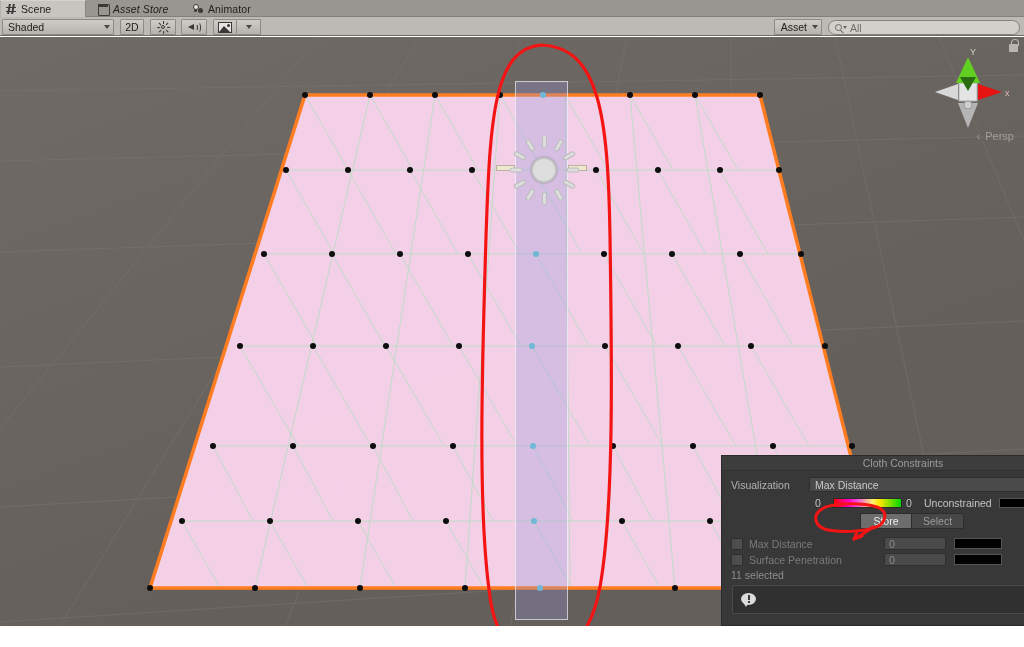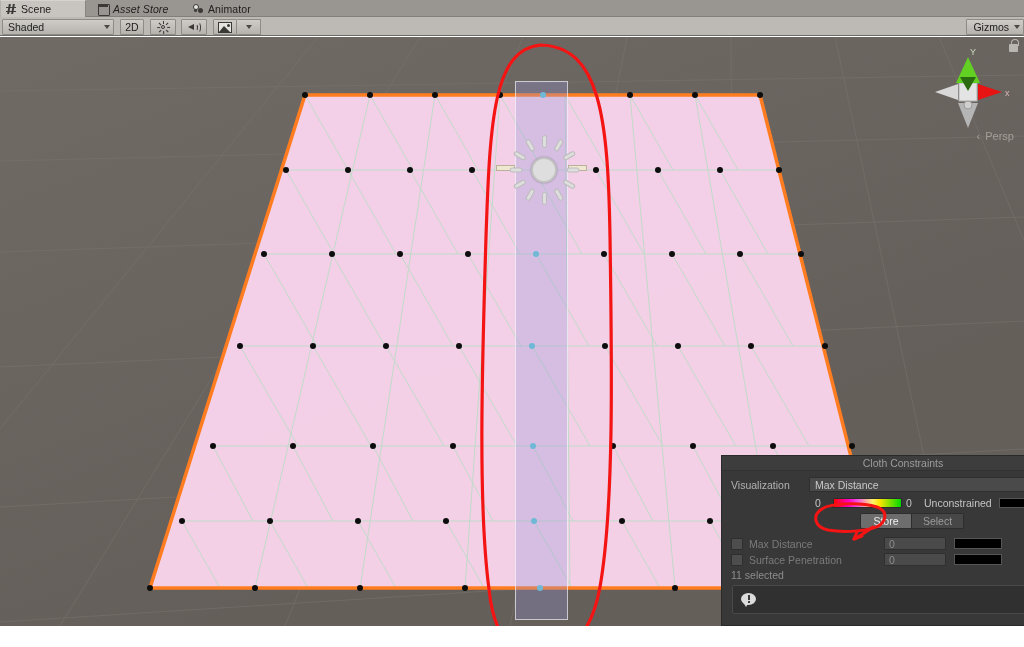--- a/index.html
+++ b/index.html
@@ -444,22 +444,27 @@
         <span class="i-pic"></span>
       </div>
       <div class="tb-btn" style="width:15px;">
         <span class="caret"></span>
       </div>
     </div>
 
     <div class="tb-spacer"></div>
 
     <div class="gizmos-btn">
-      <span>Gizmos</span>
+      <span>Asset</span>
       <span class="caret"></span>
+    </div>
+    <div class="searchbox">
+      <span class="mag"></span>
+      <span class="sdd"></span>
+      <span class="sv" placeholder="All">All</span>
     </div>
   </div>
 
   <div class="viewport">
     <div class="vp-grad"></div>
 
     <svg class="grid-svg" width="1024" height="589">
       <g stroke="#7a746f" stroke-width="1" opacity="0.55" fill="none">
 
         <line x1="-160" y1="589" x2="318" y2="0"></line>

